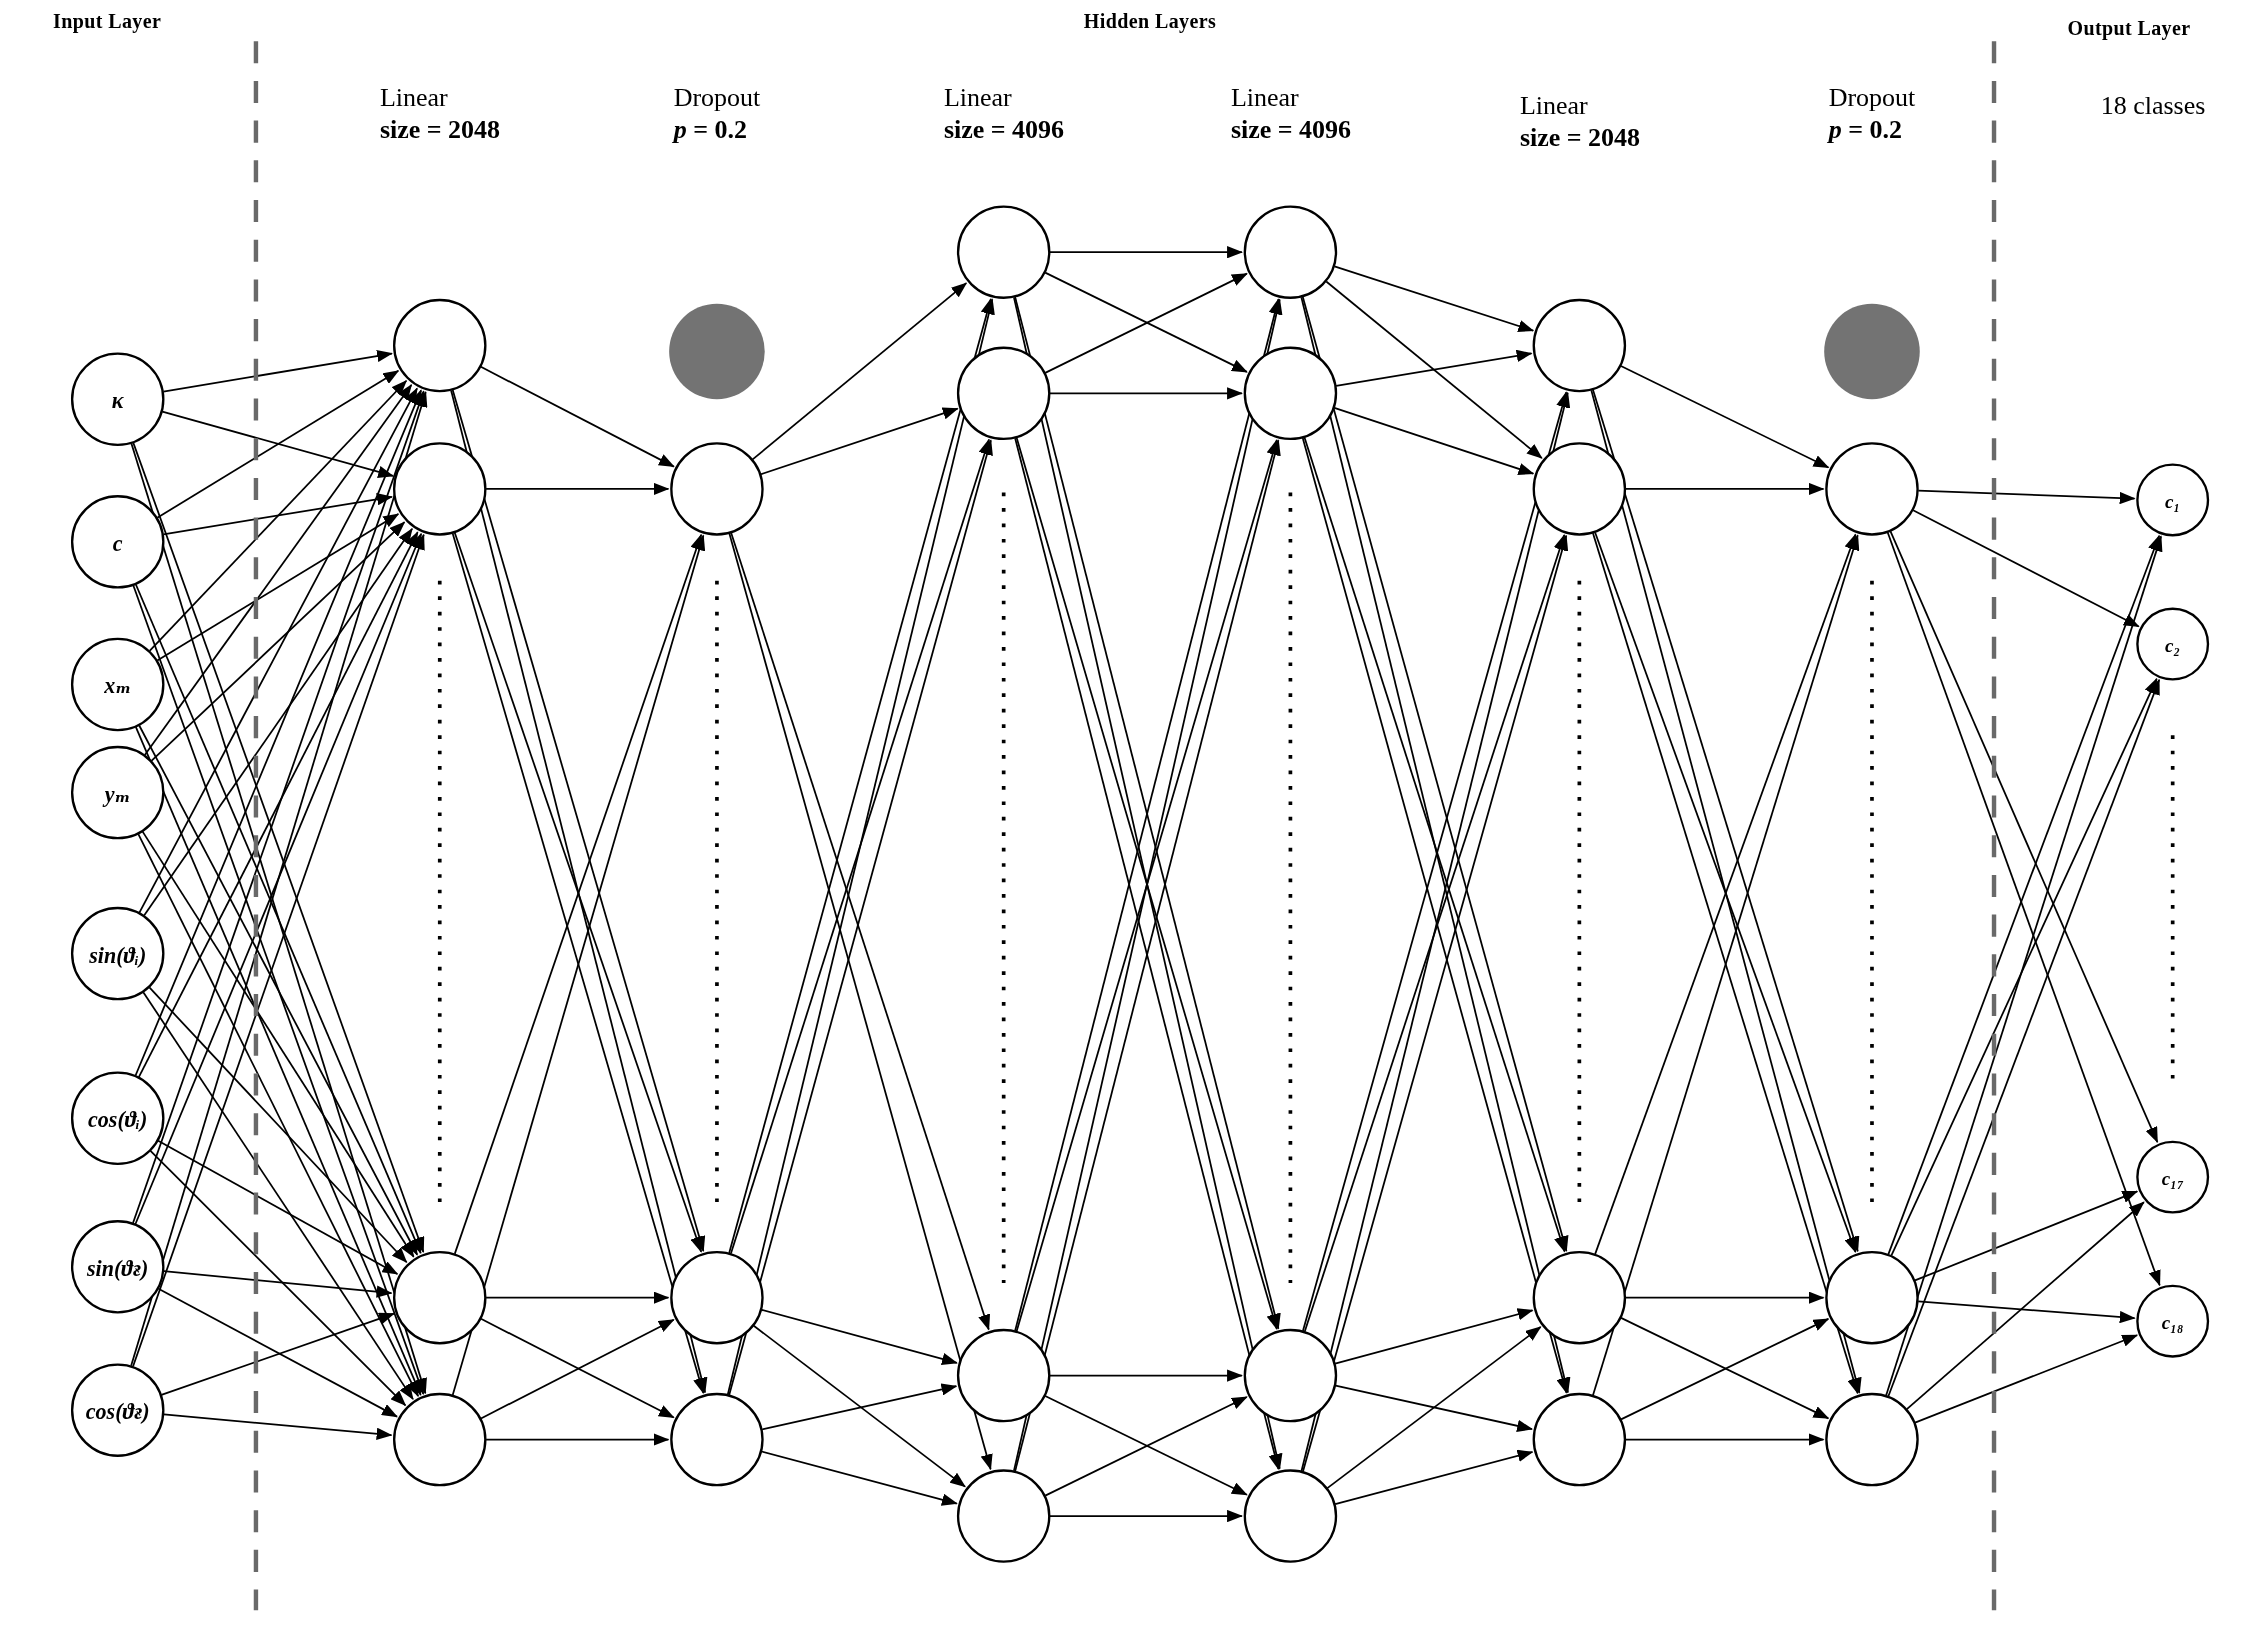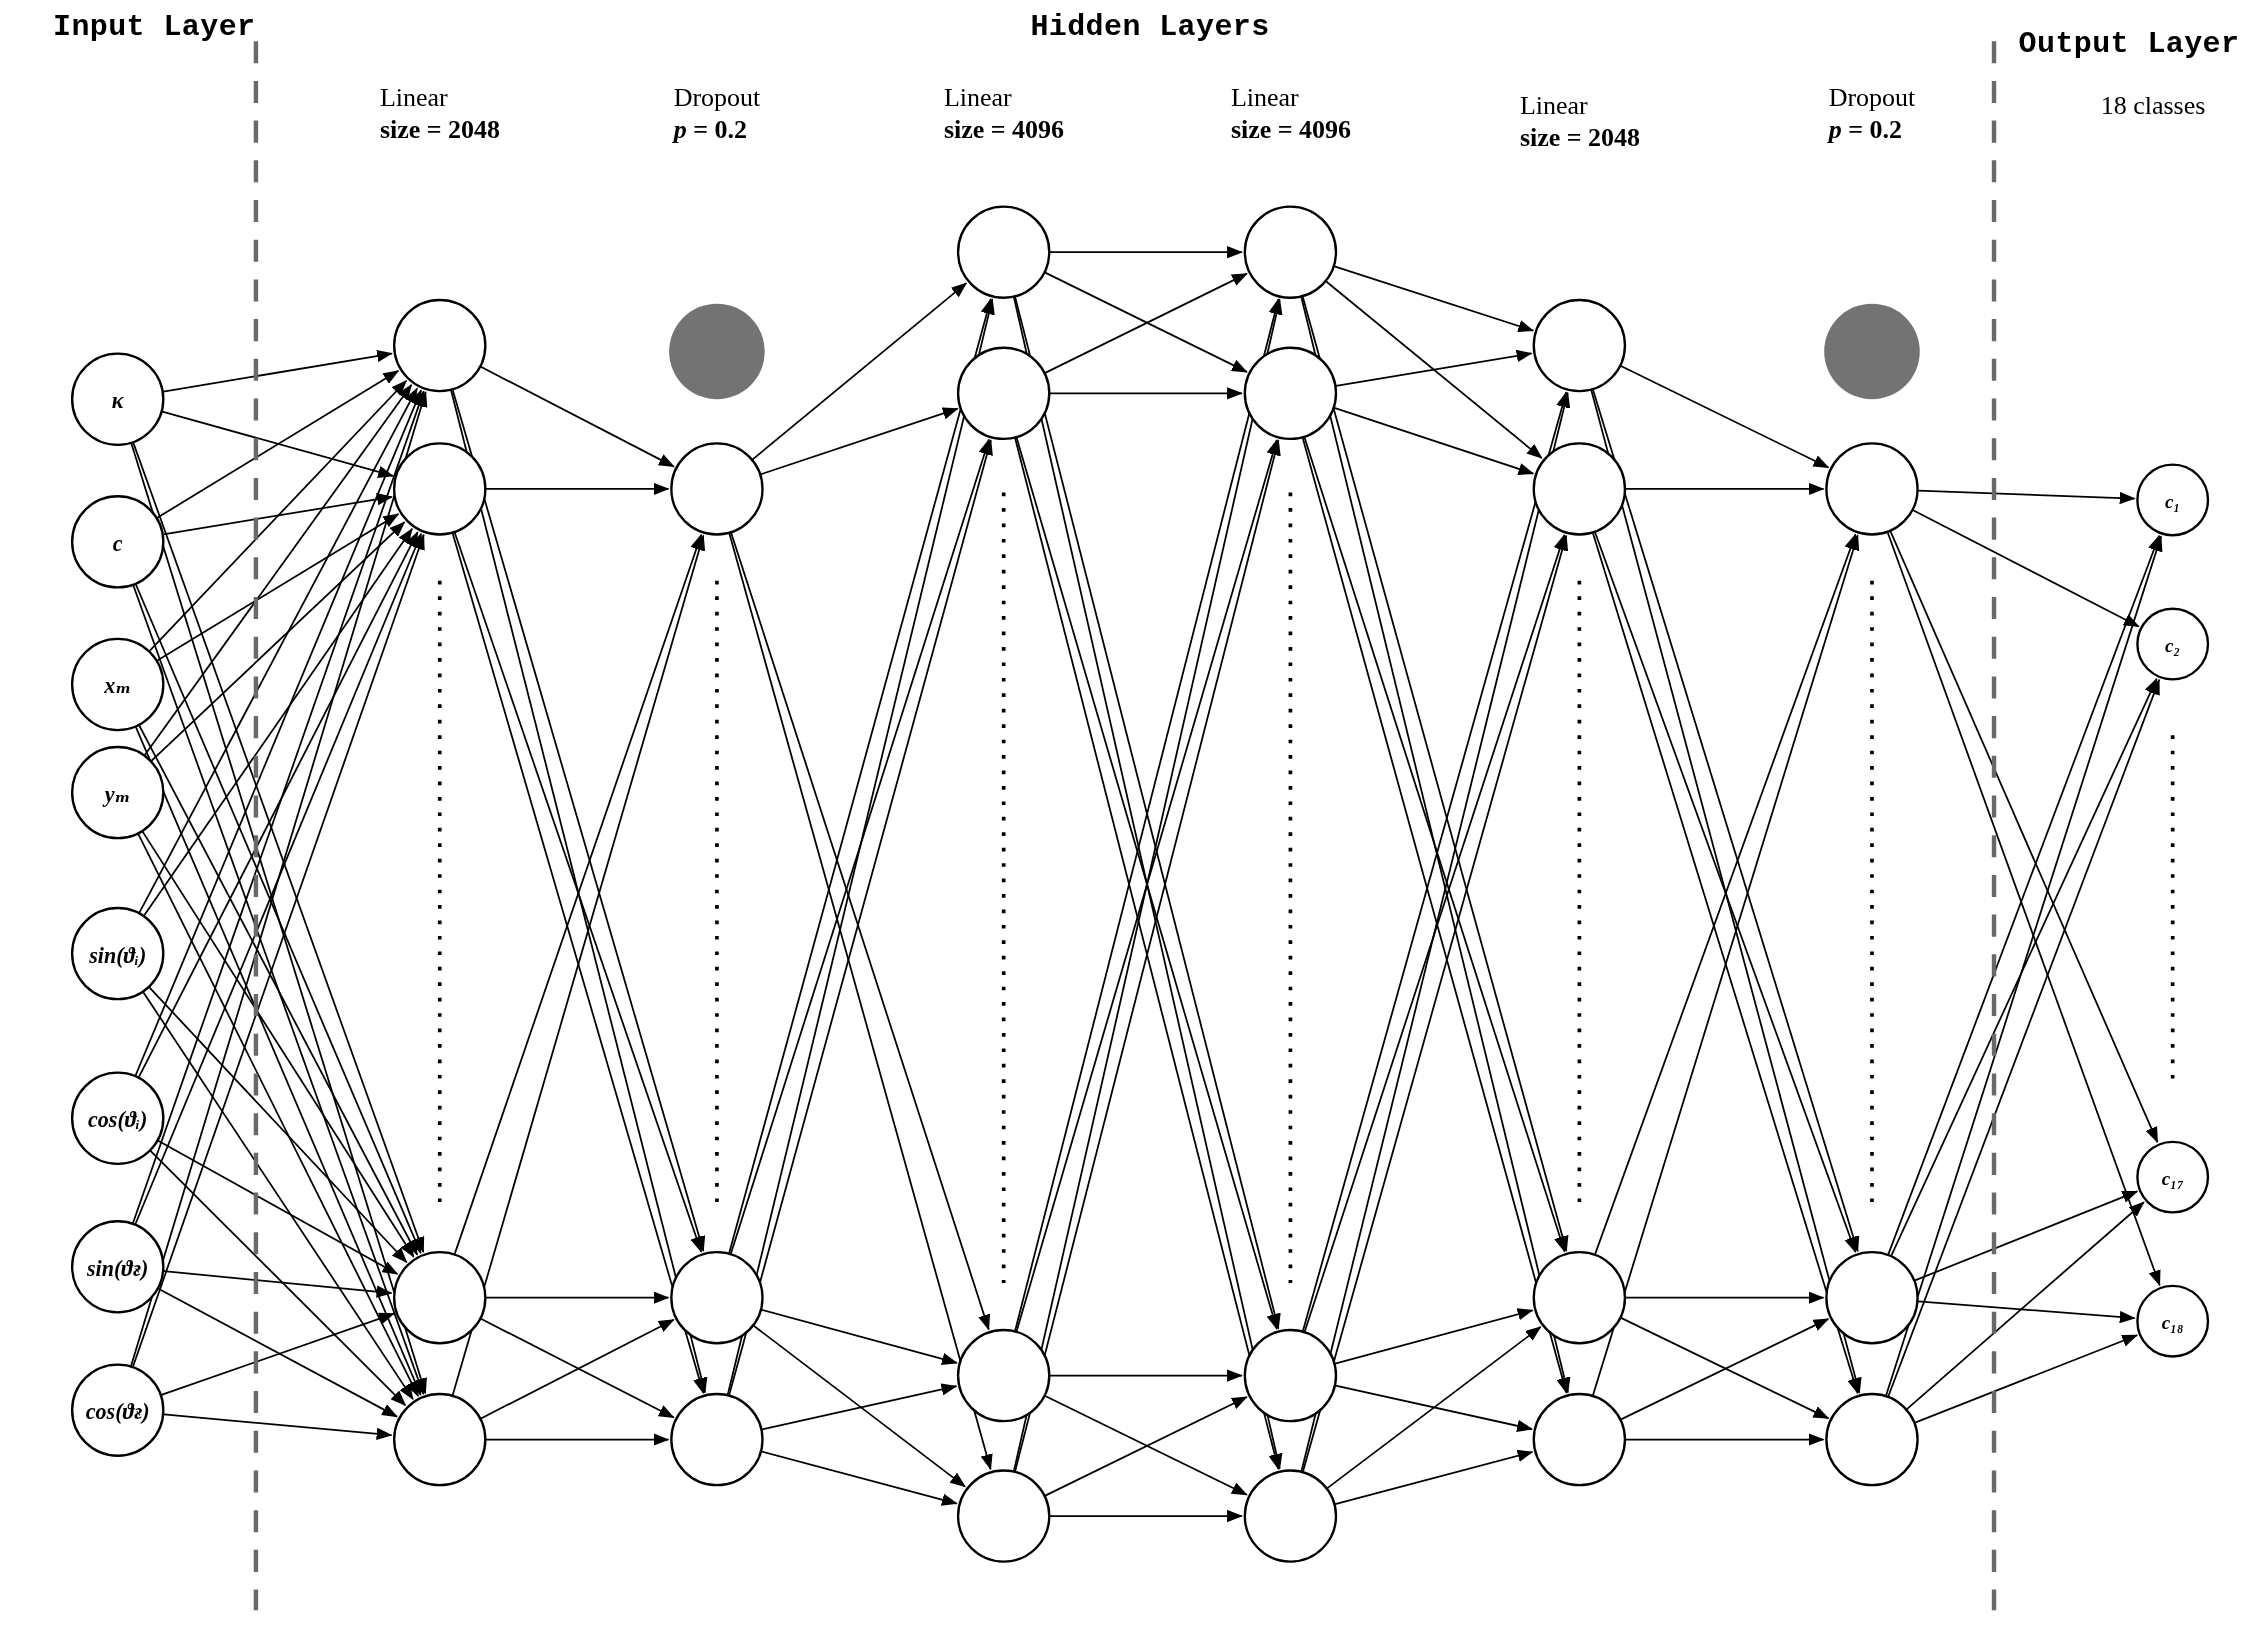--- a/index.html
+++ b/index.html
@@ -17,23 +17,23 @@
   }
   #net-svg {
     position: absolute;
     left: 0;
     top: 0;
     width: 2261px;
     height: 1630px;
   }
   .section-title {
     position: absolute;
-    font-family: Liberation Mono, monospace;
+    font-family: Liberation Serif, serif;
     font-weight: bold;
-    font-size: 30px;
+    font-size: 20px;
     color: #000000;
     white-space: nowrap;
     transform: translateX(-50%);
     letter-spacing: 0.4px;
   }
   .col-caption {
     position: absolute;
     font-family: "Liberation Serif", "DejaVu Serif", serif;
     font-size: 26px;
     color: #000000;
@@ -324,21 +324,21 @@
         <g>
           <circle cx="2955" cy="1797" r="48" class="node-circle" stroke-width="3.2"></circle>
           <text x="2955" y="1799" class="node-label" font-size="26">c₁₈</text>
         </g>
       </g>
   </svg>
 
   <div id="titles-layer">
       <div class="section-title" style="top: 10.3px; left: 53px; transform: none;">Input Layer</div>
       <div class="section-title" style="top: 10.3px; left: 1130px; margin-left: 20px;">Hidden Layers</div>
-      <div class="section-title" style="top: 27px; left: 2129px;">Output Layer</div>
+      <div class="section-title" style="top: 17px; left: 2129px;">Output Layer</div>
     </div>
   <div id="captions-layer">
       <div class="col-caption" style="left: 440px; top: 82px;">
         <span class="cap-line1">Linear</span>
         <span class="cap-line2">size = 2048</span>
       </div>
       <div class="col-caption" style="left: 717px; top: 82px;">
         <span class="cap-line1">Dropout</span>
         <span class="cap-line2"><span class="mathi">p</span> = 0.2</span>
       </div>

